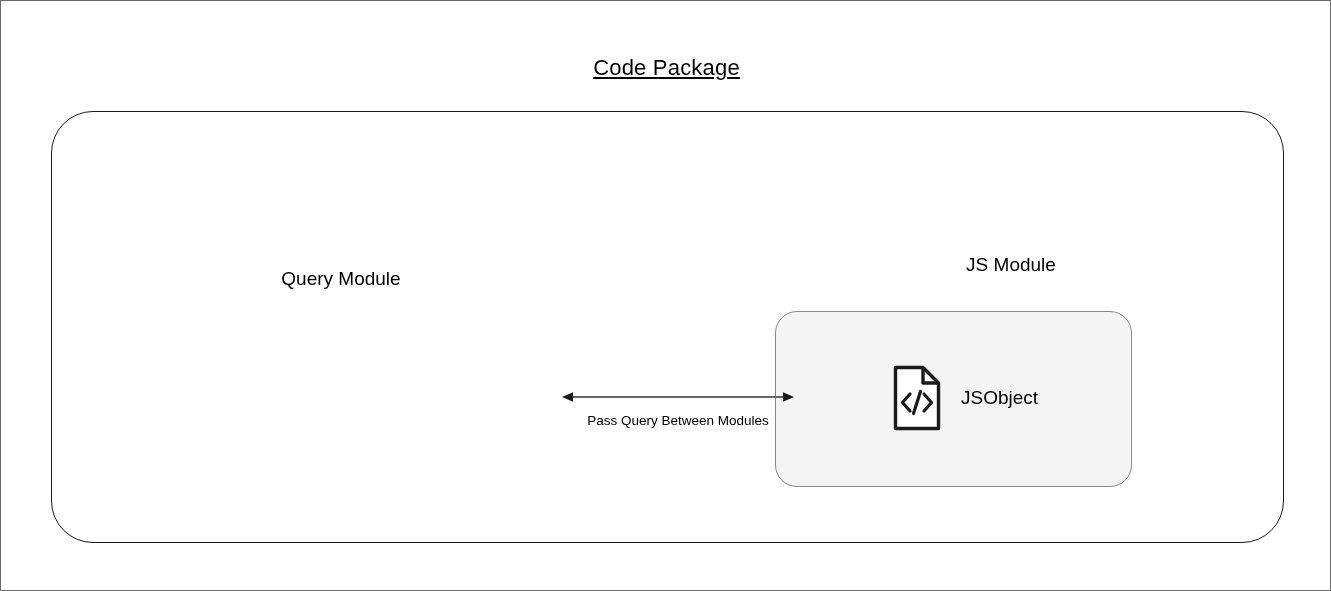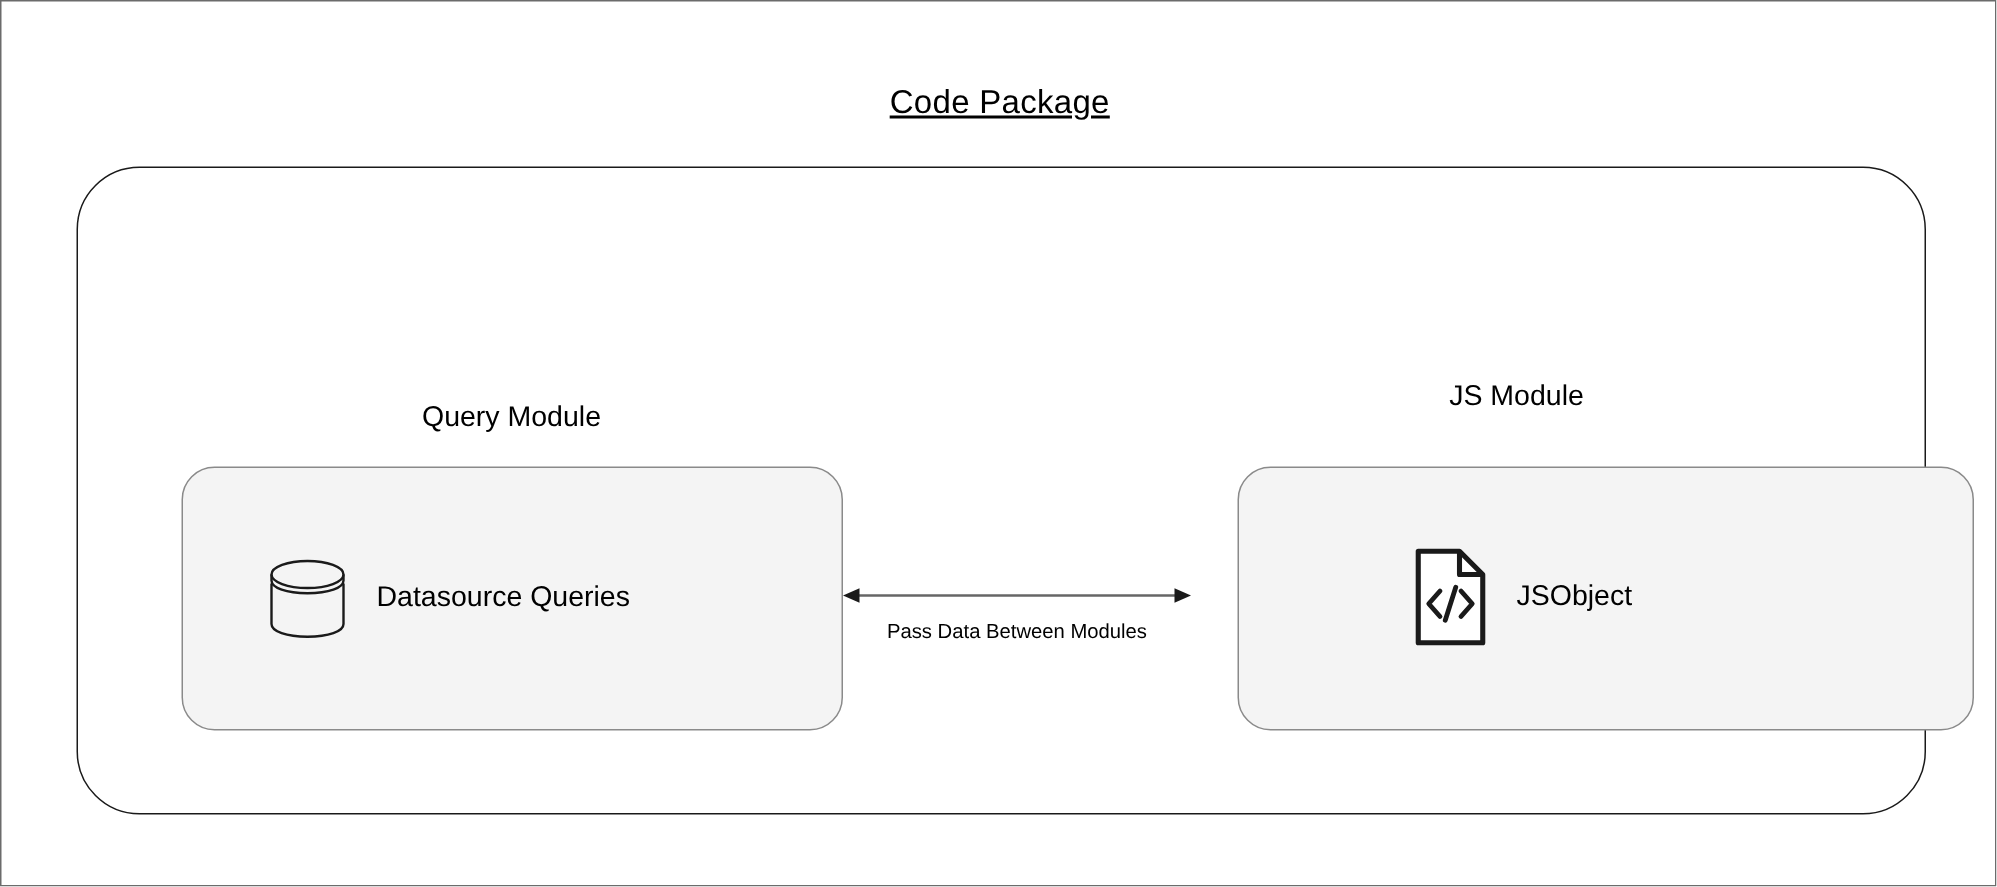--- a/index.html
+++ b/index.html
@@ -70,21 +70,21 @@
   .module-box {
     position: absolute;
     top: 310px;
     height: 176px;
     box-sizing: border-box;
     background: #f4f4f4;
     border: 1.2px solid #8a8a8a;
     border-radius: 22px;
   }
   .module-box.query { left: 120px; width: 441px; }
-  .module-box.js    { left: 824px; width: 491px; }
+  .module-box.js    { left: 774px; width: 357px; }
 
   
   .module-item {
     position: absolute;
     display: flex;
     align-items: center;
     gap: 18px;
   }
   .module-item.query-item { left: 55px; top: 58px; }
   .module-item.js-item    { left: 115px; top: 52px; }
@@ -125,32 +125,20 @@
 <div id="canvas">
 
   <div class="package-title">Code Package</div>
 
   <div class="package-box"></div>
 
   <div class="module-title query">Query Module</div>
 
   <div class="module-title js">JS Module</div>
 
-  <div class="module-box query">
-    <div class="module-item query-item">
-      <span class="icon-wrap">
-        <svg width="56" height="58" viewBox="0 0 56 58" fill="none" xmlns="http://www.w3.org/2000/svg">
-          <ellipse cx="28" cy="13" rx="24" ry="9" stroke="#1a1a1a" stroke-width="1.6" fill="#f4f4f4"></ellipse>
-          <path d="M4 13 V17 C4 22 14 25.5 28 25.5 C42 25.5 52 22 52 17 V13" stroke="#1a1a1a" stroke-width="1.6" fill="none"></path>
-          <path d="M4 19 V46 C4 51 14 54.5 28 54.5 C42 54.5 52 51 52 46 V19" stroke="#1a1a1a" stroke-width="1.6" fill="none"></path>
-        </svg>
-      </span>
-      <span class="item-label">Datasource Queries</span>
-    </div>
-  </div>
 
   <div class="module-box js">
     <div class="module-item js-item">
       <span class="icon-wrap">
         <svg width="52" height="68" viewBox="0 0 52 68" fill="none" xmlns="http://www.w3.org/2000/svg">
           <path d="M4.5 3.5 H32 L47.5 19 V64.5 H4.5 Z" stroke="#1a1a1a" stroke-width="3.4" fill="#ffffff" stroke-linejoin="round"></path>
           <path d="M32 3.5 V19 H47.5" stroke="#1a1a1a" stroke-width="3.4" fill="none" stroke-linejoin="round"></path>
           <path d="M19 30 L11.5 38.5 L19 47" stroke="#1a1a1a" stroke-width="3.2" fill="none" stroke-linecap="round" stroke-linejoin="round"></path>
           <path d="M33 30 L40.5 38.5 L33 47" stroke="#1a1a1a" stroke-width="3.2" fill="none" stroke-linecap="round" stroke-linejoin="round"></path>
           <path d="M29.5 27.5 L22.5 49.5" stroke="#1a1a1a" stroke-width="3.2" stroke-linecap="round"></path>
@@ -162,15 +150,15 @@
 
   <div class="connector">
     <svg width="244" height="38" viewBox="0 0 244 38" fill="none" xmlns="http://www.w3.org/2000/svg">
       <g>
         <line x1="14" y1="18" x2="230" y2="18" stroke="#666666" stroke-width="1.8"></line>
         <path d="M6 18 L17 13.2 L17 22.8 Z" fill="#1a1a1a"></path>
         <path d="M238 18 L227 13.2 L227 22.8 Z" fill="#1a1a1a"></path>
       </g>
     </svg>
   </div>
-  <div class="connector-label">Pass Data Between Modules</div>
+  <div class="connector-label">Pass Query Between Modules</div>
 
 </div>
 
 </body></html>

